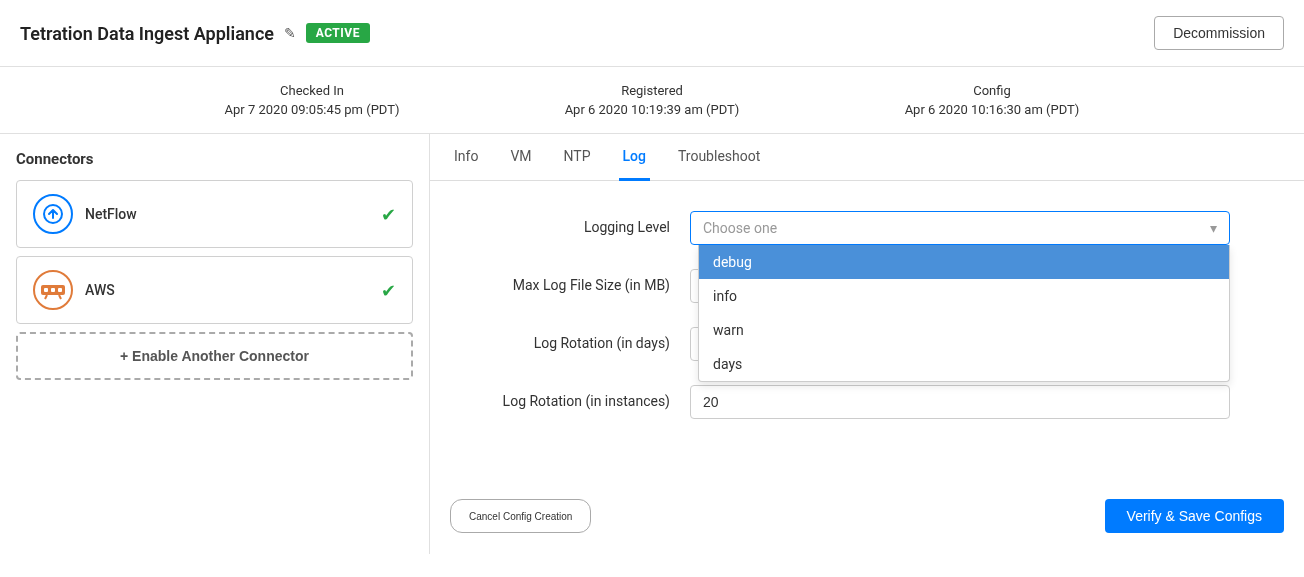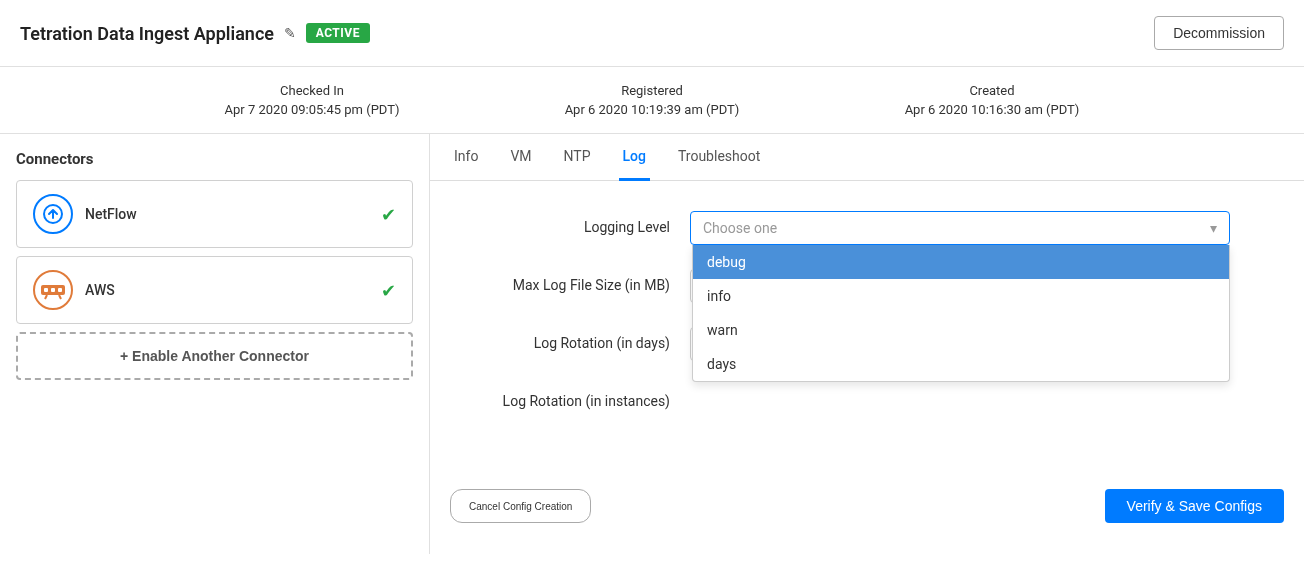--- a/index.html
+++ b/index.html
@@ -212,21 +212,21 @@
       background: #fff;
       cursor: pointer;
       text-align: left;
       display: flex;
       justify-content: space-between;
       align-items: flex-end;
     }
     .dropdown-menu {
       position: absolute;
       top: 100%;
-      left: 2px;
+      left: 8px;
       right: 0;
       border: 1px solid #ccc;
       border-top: none;
       background: #fff;
       z-index: 100;
       border-radius: 0 0 4px 4px;
       box-shadow: 0 4px 8px rgba(0,0,0,0.1);
     }
     .dropdown-option {
       padding: 9px 14px;
@@ -292,21 +292,21 @@
   <div class="stats-row">
     <div class="stat-item">
       <div class="stat-label">Checked In</div>
       <div class="stat-value">Apr 7 2020 09:05:45 pm (PDT)</div>
     </div>
     <div class="stat-item">
       <div class="stat-label">Registered</div>
       <div class="stat-value">Apr 6 2020 10:19:39 am (PDT)</div>
     </div>
     <div class="stat-item">
-      <div class="stat-label">Created</div>
+      <div class="stat-label">Config</div>
       <div class="stat-value">Apr 6 2020 10:16:30 am (PDT)</div>
     </div>
   </div>
 
   <div class="main-body">
 
     <div class="sidebar">
       <div class="sidebar-title">Connectors</div>
 
       
@@ -377,20 +377,23 @@
 
         <div class="form-row">
           <label class="form-label">Log Rotation (in days)</label>
           <div class="form-control-wrapper">
             <input type="text" class="form-input" style="">
           </div>
         </div>
 
         <div class="form-row">
           <label class="form-label">Log Rotation (in instances)</label>
+          <div class="form-control-wrapper">
+            <input type="text" class="form-input" value="20" style="">
+          </div>
         </div>
 
       </div>
 
       <div class="footer-actions">
         <button class="cancel-btn">Cancel Config Creation</button>
         <button class="verify-btn">Verify &amp; Save Configs</button>
       </div>
     </div>
   </div>

